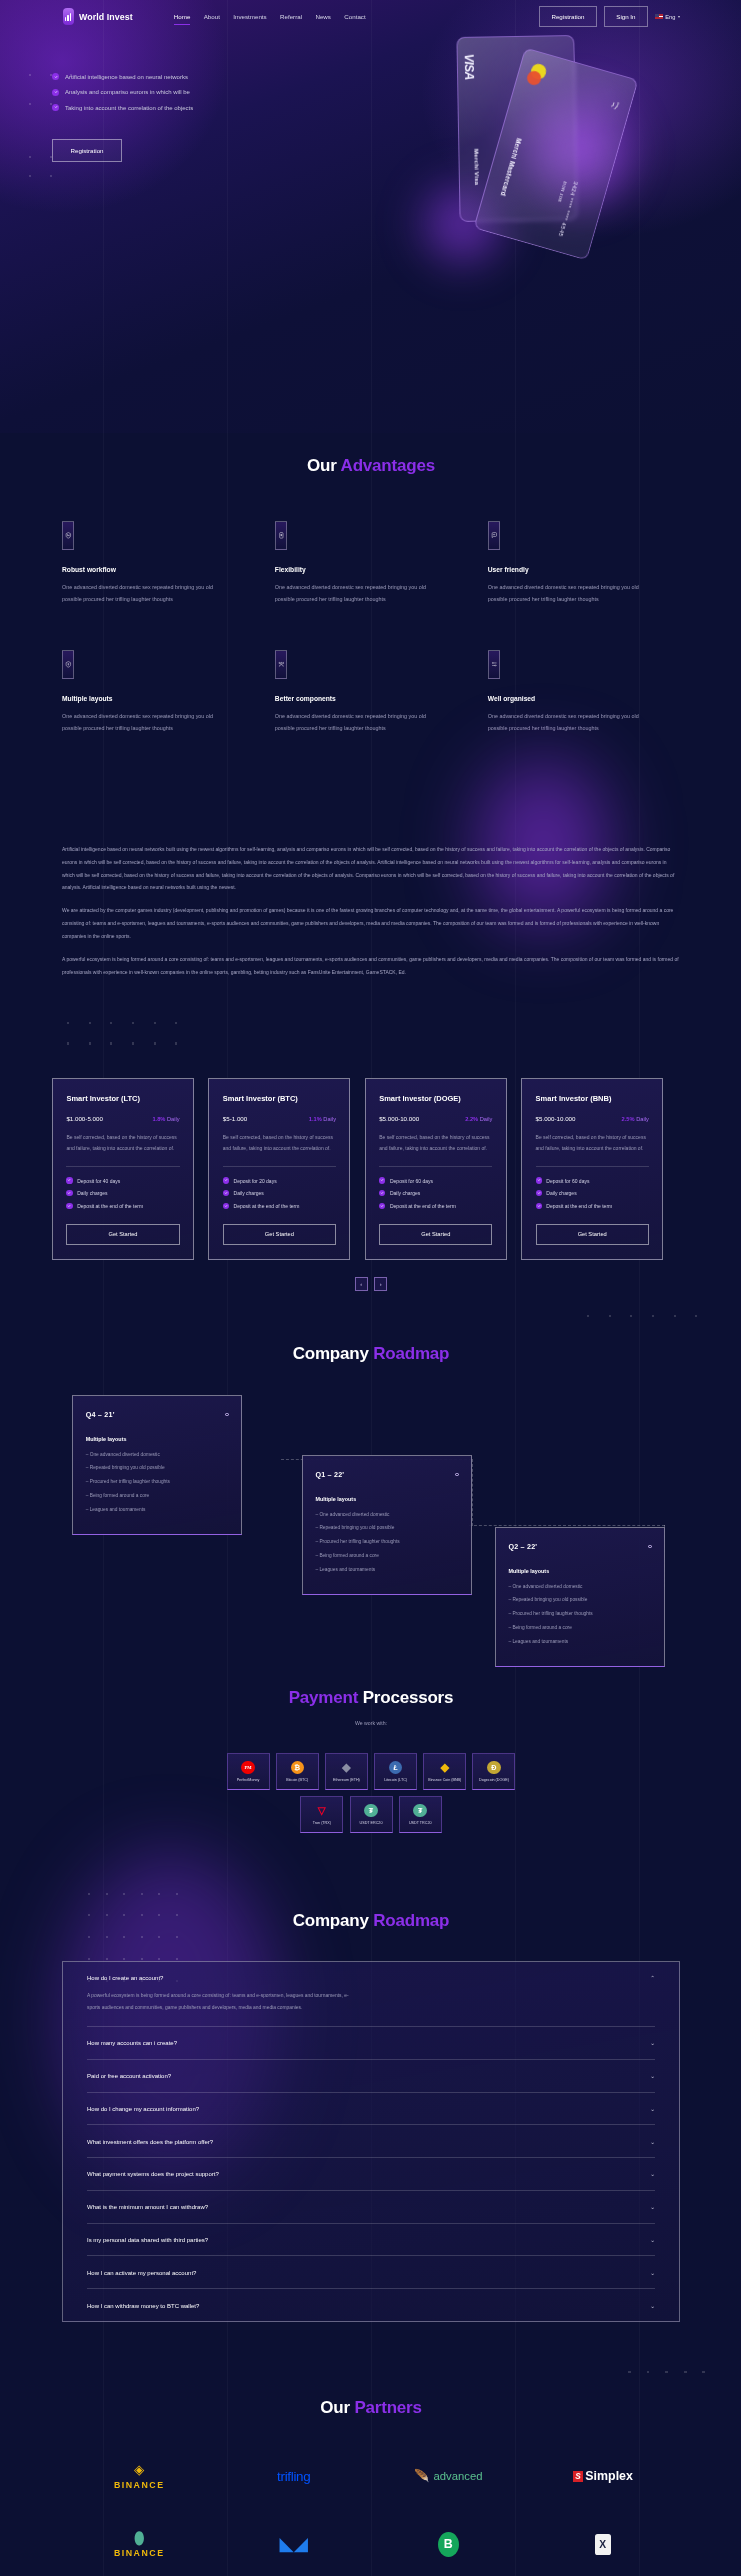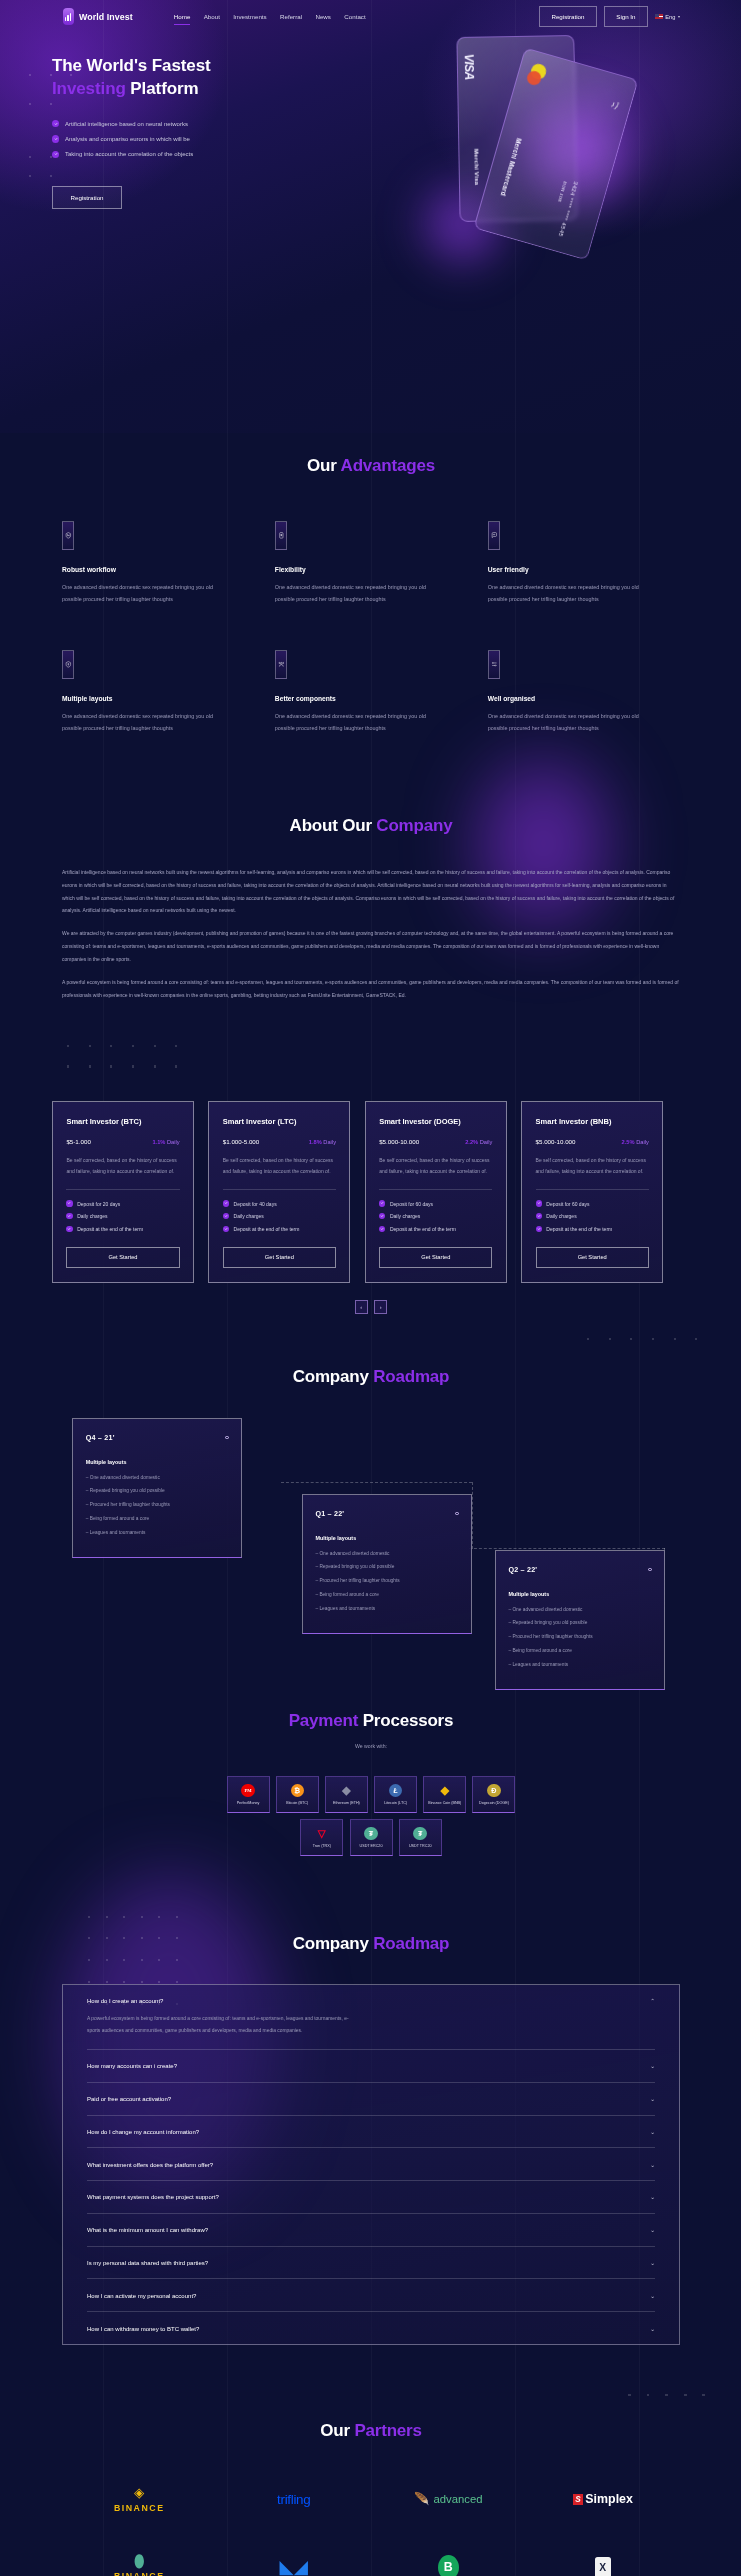--- a/index.html
+++ b/index.html
@@ -217,24 +217,20 @@
         <i style="left:41px;top:0"></i>
       <i style="left:0;top:29px"></i>
         <i style="left:20.6px;top:29px"></i>
       <i style="left:0;top:82px"></i>
         <i style="left:20.6px;top:82px"></i>
       <i style="left:0;top:101px"></i>
         <i style="left:20.6px;top:101px"></i>
     </div>
 
     <div class="hero-copy">
-      <h1>
-        <span>The World's Fastest</span><br>
-        <span class="pp">Investing</span><span> Platform</span>
-      </h1>
       <ul>
         <li>
           <span class="chk">
               <svg viewBox="0 0 10 10">
                 <path d="M2 4 L4.5 6.5 L8 2.5" fill="none" stroke="#fff" stroke-width="1.4"></path>
               </svg>
             </span>
           <span>Artificial intelligence based on neural networks</span>
         </li>
         <li>
@@ -359,23 +355,20 @@
           <p>One advanced diverted domestic sex repeated bringing you old possible procured her trifling laughter thoughts</p>
         </div>
 
       </div>
     </div>
   </section>
 
   <section class="about">
     <div class="glow" style="left:479px;top:-31px;width:129px;height:165px;background:rgba(140,50,230,.55)"></div>
     <div class="wrap">
-      <h2 class="sec-title">
-        <span>About Our </span><span class="pp">Company</span>
-      </h2>
       <div class="about-body">
         <p>Artificial intelligence based on neural networks built using the newest algorithms for self-learning, analysis and compariso eurons in which will be self corrected, based on the history of success and failure, taking into account the correlation of the objects of analysis. Compariso eurons in which will be self corrected, based on the history of success and failure, taking into account the correlation of the objects of analysis. Artificial intelligence based on neural networks built using the newest algorithms for self-learning, analysis and compariso eurons in which will be self corrected, based on the history of success and failure, taking into account the correlation of the objects of analysis. Compariso eurons in which will be self corrected, based on the history of success and failure, taking into account the correlation of the objects of analysis. Artificial intelligence based on neural networks built using the newest.</p>
         <p>We are attracted by the computer games industry (development, publishing and promotion of games) because it is one of the fastest growing branches of computer technology and, at the same time, the global entertainment. A powerful ecosystem is being formed around a core consisting of: teams and e-sportsmen, leagues and tournaments, e-sports audiences and communities, game publishers and developers, media and media companies. The composition of our team was formed and is formed of professionals with experience in well-known companies in the online sports.</p>
         <p>A powerful ecosystem is being formed around a core consisting of: teams and e-sportsmen, leagues and tournaments, e-sports audiences and communities, game publishers and developers, media and media companies. The composition of our team was formed and is formed of professionals with experience in well-known companies in the online sports, gambling, betting industry such as FansUnite Entertainment, GameSTACK, Ed.</p>
       </div>
     </div>
   </section>
 
   <section class="plans">
     <div class="dotgrid" style="left:67px;top:2.1px;width:129px;height:31px">
@@ -390,72 +383,72 @@
         <i style="left:43px;top:20.6px"></i>
         <i style="left:65px;top:20.6px"></i>
         <i style="left:87px;top:20.6px"></i>
         <i style="left:108px;top:20.6px"></i>
     </div>
 
     <div style="width:690px;margin-left:52px;overflow:hidden">
       <div class="plan-row">
 
         <div class="plan">
+          <h3>Smart Investor (LTC)</h3>
+          <div class="prow">
+            <span class="amt">$1.000-5.000</span>
+            <span class="rate"><b>1.8%</b> <span>Daily</span></span>
+          </div>
+          <div class="desc">Be self corrected, based on the history of success and failure, taking into account the correlation of.</div>
+          <hr>
+          <ul>
+            <li>
+                <span class="chk">
+                  <svg viewBox="0 0 10 10">
+                    <path d="M2 4 L4.5 6.5 L8 2.5" fill="none" stroke="#fff" stroke-width="1.4"></path>
+                  </svg>
+                </span>
+                <span>Deposit for 40 days</span>
+              </li>
+            <li>
+                <span class="chk">
+                  <svg viewBox="0 0 10 10">
+                    <path d="M2 4 L4.5 6.5 L8 2.5" fill="none" stroke="#fff" stroke-width="1.4"></path>
+                  </svg>
+                </span>
+                <span>Daily charges</span>
+              </li>
+            <li>
+                <span class="chk">
+                  <svg viewBox="0 0 10 10">
+                    <path d="M2 4 L4.5 6.5 L8 2.5" fill="none" stroke="#fff" stroke-width="1.4"></path>
+                  </svg>
+                </span>
+                <span>Deposit at the end of the term</span>
+              </li>
+          </ul>
+          <button class="gs">Get Started</button>
+        </div>
+
+        <div class="plan">
           <h3>Smart Investor (BTC)</h3>
           <div class="prow">
             <span class="amt">$5-1.000</span>
             <span class="rate"><b>1.1%</b> <span>Daily</span></span>
           </div>
           <div class="desc">Be self corrected, based on the history of success and failure, taking into account the correlation of.</div>
           <hr>
           <ul>
             <li>
                 <span class="chk">
                   <svg viewBox="0 0 10 10">
                     <path d="M2 4 L4.5 6.5 L8 2.5" fill="none" stroke="#fff" stroke-width="1.4"></path>
                   </svg>
                 </span>
                 <span>Deposit for 20 days</span>
-              </li>
-            <li>
-                <span class="chk">
-                  <svg viewBox="0 0 10 10">
-                    <path d="M2 4 L4.5 6.5 L8 2.5" fill="none" stroke="#fff" stroke-width="1.4"></path>
-                  </svg>
-                </span>
-                <span>Daily charges</span>
-              </li>
-            <li>
-                <span class="chk">
-                  <svg viewBox="0 0 10 10">
-                    <path d="M2 4 L4.5 6.5 L8 2.5" fill="none" stroke="#fff" stroke-width="1.4"></path>
-                  </svg>
-                </span>
-                <span>Deposit at the end of the term</span>
-              </li>
-          </ul>
-          <button class="gs">Get Started</button>
-        </div>
-
-        <div class="plan">
-          <h3>Smart Investor (LTC)</h3>
-          <div class="prow">
-            <span class="amt">$1.000-5.000</span>
-            <span class="rate"><b>1.8%</b> <span>Daily</span></span>
-          </div>
-          <div class="desc">Be self corrected, based on the history of success and failure, taking into account the correlation of.</div>
-          <hr>
-          <ul>
-            <li>
-                <span class="chk">
-                  <svg viewBox="0 0 10 10">
-                    <path d="M2 4 L4.5 6.5 L8 2.5" fill="none" stroke="#fff" stroke-width="1.4"></path>
-                  </svg>
-                </span>
-                <span>Deposit for 40 days</span>
               </li>
             <li>
                 <span class="chk">
                   <svg viewBox="0 0 10 10">
                     <path d="M2 4 L4.5 6.5 L8 2.5" fill="none" stroke="#fff" stroke-width="1.4"></path>
                   </svg>
                 </span>
                 <span>Daily charges</span>
               </li>
             <li>
@@ -581,21 +574,21 @@
           <h4>Multiple layouts</h4>
           <ul>
             <li>– One advanced diverted domestic</li>
             <li>– Repeated bringing you old possible</li>
             <li>– Procured her trifling laughter thoughts</li>
             <li>– Being formed around a core</li>
             <li>– Leagues and tournaments</li>
           </ul>
         </div>
 
-        <div class="rm-card" style="left:240px;top:76px">
+        <div class="rm-card" style="left:240px;top:60px">
           <div class="rm-head">
             <h3>Q1 – 22'</h3>
             <span class="rm-dot"></span>
           </div>
           <h4>Multiple layouts</h4>
           <ul>
             <li>– One advanced diverted domestic</li>
             <li>– Repeated bringing you old possible</li>
             <li>– Procured her trifling laughter thoughts</li>
             <li>– Being formed around a core</li>

